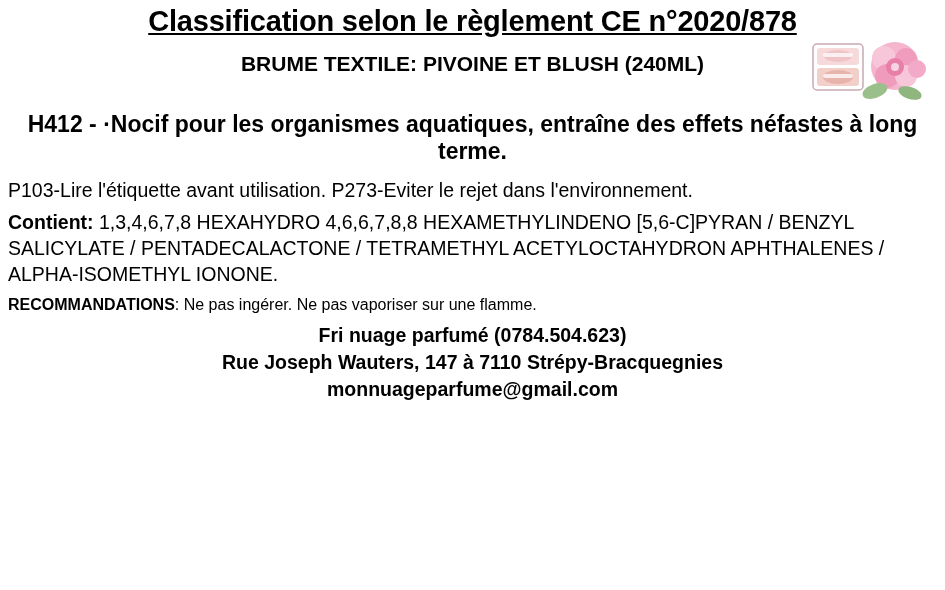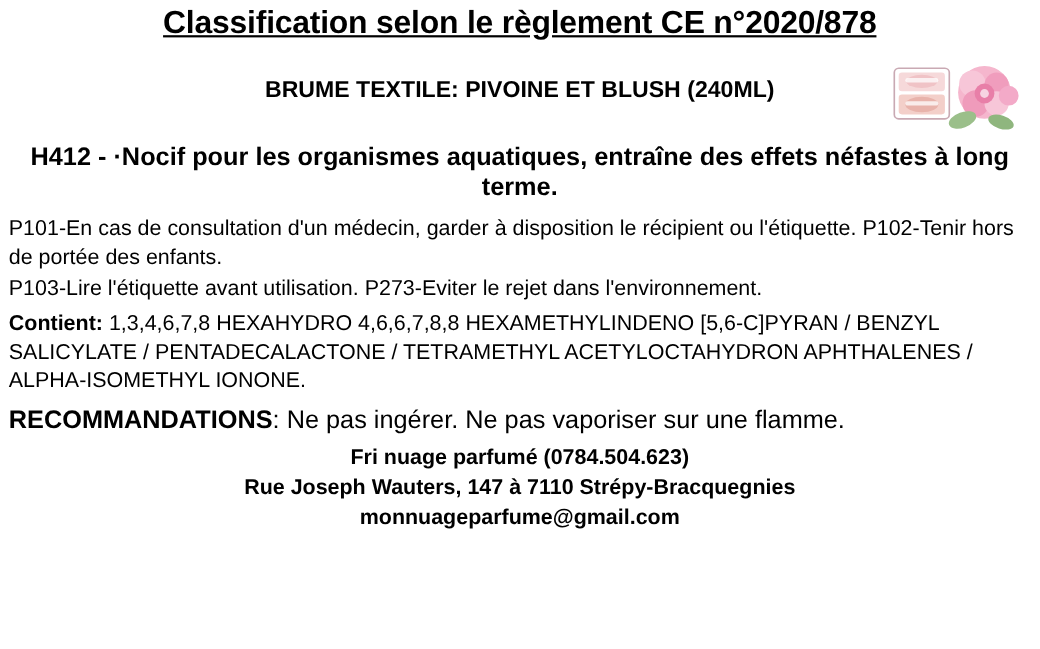--- a/index.html
+++ b/index.html
@@ -25,21 +25,21 @@
     text-align: center;
     font-size: 29px;
     font-weight: bold;
     text-decoration: underline;
     letter-spacing: -0.2px;
     line-height: 1.1;
     margin-top: 2px;
   }
   .product-row {
     position: relative;
-    margin-top: 32px;
+    margin-top: 14px;
     min-height: 52px;
   }
   .product-name {
     text-align: center;
     font-size: 21px;
     font-weight: bold;
     padding: 0 110px;
     line-height: 1.15;
   }
   .product-image {
@@ -74,21 +74,21 @@
   }
   .contains {
     font-size: 19.5px;
     line-height: 1.33;
     margin-top: 6px;
   }
   .contains b, .recs b {
     font-weight: bold;
   }
   .recs {
-    font-size: 23px;
+    font-size: 16px;
     line-height: 1.33;
     margin-top: 6px;
   }
   .footer {
     text-align: center;
     font-size: 19.5px;
     font-weight: bold;
     line-height: 1.33;
     margin-top: 8px;
   }
@@ -128,21 +128,20 @@
         <ellipse cx="66" cy="55" rx="13" ry="7" fill="#9bbf8a" transform="rotate(-20 66 55)"></ellipse>
         <ellipse cx="101" cy="57" rx="12" ry="6" fill="#8fb67e" transform="rotate(18 101 57)"></ellipse>
       </svg>
     </div>
   </div>
 
 
   <div class="hazard">H412 - ·Nocif pour les organismes aquatiques, entraîne des effets néfastes à long terme.</div>
 
   <div class="body-block">
-    <p class="pstatement">P101-En cas de consultation d'un médecin, garder à disposition le récipient ou l'étiquette. P102-Tenir hors de portée des enfants.</p>
     <p class="pstatement">P103-Lire l'étiquette avant utilisation. P273-Eviter le rejet dans l'environnement.</p>
   </div>
 
   <div class="contains">
     <b>Contient:</b>
     <span>1,3,4,6,7,8 HEXAHYDRO 4,6,6,7,8,8 HEXAMETHYLINDENO [5,6-C]PYRAN / BENZYL SALICYLATE / PENTADECALACTONE / TETRAMETHYL ACETYLOCTAHYDRON APHTHALENES / ALPHA-ISOMETHYL IONONE.</span>
   </div>
 
   <div class="recs">
     <b>RECOMMANDATIONS</b><span>: Ne pas ingérer. Ne pas vaporiser sur une flamme.</span>

